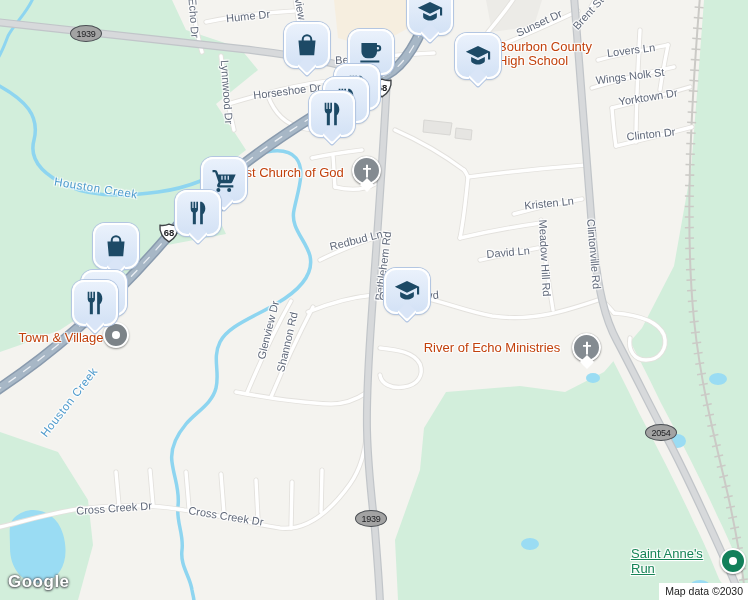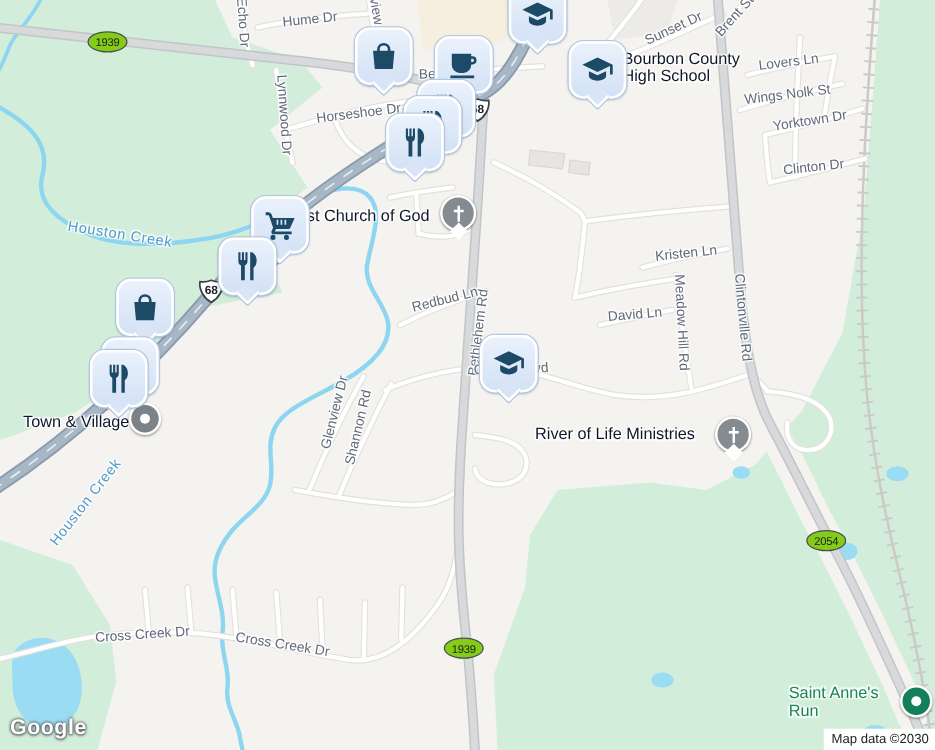--- a/index.html
+++ b/index.html
@@ -6,21 +6,21 @@
   #map{position:relative;width:748px;height:600px;overflow:hidden;background:#f4f3ef;
        font-family:"Liberation Sans",sans-serif;cursor:grab;}
   #basemap{position:absolute;left:0;top:0;z-index:0;}
 
   .street-label{position:absolute;z-index:8;font-size:11px;color:#60697a;white-space:nowrap;
     text-shadow:1px 1px 1px #fff,-1px -1px 1px #fff,1px -1px 1px #fff,-1px 1px 1px #fff,0 0 3px #fff;}
   .frag-label{position:absolute;z-index:8;font-size:11px;color:#60697a;white-space:nowrap;
     text-shadow:1px 1px 1px #fff,-1px -1px 1px #fff,1px -1px 1px #fff,-1px 1px 1px #fff;}
   .water-label{position:absolute;z-index:8;font-size:11.5px;color:#4f9bcd;letter-spacing:.6px;white-space:nowrap;
     text-shadow:1px 1px 1px #fff,-1px -1px 1px #fff,1px -1px 1px #fff,-1px 1px 1px #fff;}
-  .poi-label{position:absolute;z-index:9;font-size:13px;color:#0f172a;white-space:pre-line;
+  .poi-label{position:absolute;z-index:9;font-size:13px;color:#c2410c;white-space:pre-line;
     text-shadow:1px 1px 1px #fff,-1px -1px 1px #fff,1px -1px 1px #fff,-1px 1px 1px #fff,0 0 3px #fff;}
   .poi-label.green{color:#178457;font-weight:500;}
 
   .marker{position:absolute;width:46px;height:46px;margin:-23px 0 0 -23px;border-radius:12px;
     background:linear-gradient(#ebf2fc,#d2e1f5);
     box-shadow:inset 0 0 0 2px #fff,0 0 0 1px #b3c6e2,0 1px 2px rgba(50,60,80,.35);}
   .marker::after{content:"";position:absolute;left:50%;top:100%;margin:-9px 0 0 -7px;width:14px;height:14px;
     background:#d9e5f7;transform:rotate(45deg);border-radius:2px;
     box-shadow:inset -2px -2px 0 0 #fff,1px 1px 0 0 #b3c6e2;}
   .marker svg{position:absolute;left:50%;top:50%;width:27px;height:27px;transform:translate(-50%,-50%);z-index:2;}
@@ -29,21 +29,21 @@
     background:#848b91;border:2.5px solid #fff;box-shadow:0 1px 2px rgba(0,0,0,.4),0 0 1px rgba(0,0,0,.3);}
   .poi-circle::after{content:"";position:absolute;left:50%;top:100%;margin:-3px 0 0 -5px;width:10px;height:10px;
     background:#fff;transform:rotate(45deg);z-index:-1;}
   .poi-circle svg{position:absolute;left:50%;top:50%;width:17px;height:17px;transform:translate(-50%,-50%);}
 
   .dot-pin{position:absolute;width:22px;height:22px;margin:-12px 0 0 -12px;border-radius:50%;
     border:2px solid #fff;box-shadow:0 1px 2px rgba(0,0,0,.4);}
   .dot-pin::before{content:"";position:absolute;left:50%;top:50%;width:8px;height:8px;margin:-4px 0 0 -4px;
     border-radius:50%;background:#fff;}
 
-  .shield-oval{position:absolute;z-index:10;width:30px;height:15px;margin:-8px 0 0 -16px;background:#84cc16;
+  .shield-oval{position:absolute;z-index:10;width:30px;height:15px;margin:-8px 0 0 -16px;background:#a3a3a3;
     border:1.5px solid #4a4e53;border-radius:50%;display:flex;align-items:center;justify-content:center;
     font-size:9px;color:#202124;letter-spacing:-0.2px;}
   .shield-us{position:absolute;z-index:10;width:24px;height:22px;margin:-11px 0 0 -12px;}
   .shield-us .num{position:absolute;left:0;top:4px;width:100%;text-align:center;font-size:9.5px;
     font-weight:bold;color:#202124;}
 
   #google-logo{position:absolute;left:8px;bottom:8px;z-index:30;font-size:17px;font-weight:700;
     letter-spacing:.5px;color:#fff;
     text-shadow:0 0 3px rgba(80,85,90,.95),0 0 2px rgba(80,85,90,.9),0 1px 2px rgba(80,85,90,.8);}
   #attribution{position:absolute;right:0;bottom:0;z-index:30;background:#fff;color:#212121;
@@ -225,23 +225,23 @@
       <span class="street-label" style="position: absolute; left: 287px; top: 342px; transform: translate(-50%, -50%) rotate(-77deg);">Shannon Rd</span>
       <span class="street-label" style="position: absolute; left: 114px; top: 508px; transform: translate(-50%, -50%) rotate(-4deg);">Cross Creek Dr</span>
       <span class="street-label" style="position: absolute; left: 226px; top: 516px; transform: translate(-50%, -50%) rotate(9deg);">Cross Creek Dr</span>
       <span class="frag-label" style="position: absolute; left: 383px; top: 296px; transform: translate(-50%, -50%);">C</span>
       <span class="frag-label" style="position: absolute; left: 433px; top: 295px; transform: translate(-50%, -50%) rotate(-5deg);">vd</span>
       <span class="water-label" style="position: absolute; left: 96px; top: 188px; transform: translate(-50%, -50%) rotate(9deg);">Houston Creek</span>
       <span class="water-label" style="position: absolute; left: 69px; top: 402px; transform: translate(-50%, -50%) rotate(-52deg);">Houston Creek</span>
       <span class="poi-label" style="position: absolute; left: 287px; top: 172px; transform: translate(-50%, -50%);">First Church of God</span>
       <span class="poi-label" style="position: absolute; left: 498px; top: 54px; transform: translate(0px, -50%); line-height: 14px;">Bourbon County
 High School</span>
-      <span class="poi-label" style="position: absolute; left: 492px; top: 347px; transform: translate(-50%, -50%);">River of Life Ministries</span>
+      <span class="poi-label" style="position: absolute; left: 492px; top: 347px; transform: translate(-50%, -50%);">River of Echo Ministries</span>
       <span class="poi-label" style="position: absolute; left: 61px; top: 337px; transform: translate(-50%, -50%); text-align: right;">Town &amp; Village</span>
-      <span class="poi-label green" style="position: absolute; left: 670px; top: 561px; transform: translate(-50%, -50%);">Saint Anne's Run</span>
+      <span class="poi-label green" style="position: absolute; left: 670px; top: 561px; transform: translate(-50%, -50%); text-decoration: underline;">Saint Anne's Run</span>
     </div>
   <div id="overlay-layer">
       <div class="shield-oval" style="left: 86px; top: 33px;">1939</div>
       <div class="shield-oval" style="left: 371px; top: 518px;">1939</div>
       <div class="shield-oval" style="left: 661px; top: 432px;">2054</div>
       <div class="shield-us" style="left: 169px; top: 234px;"><svg viewBox="0 0 24 22" width="24" height="22">
           <path d="M12 1.2c2.8 1.2 5.6 1.6 9 1.1.5 3.2-.3 6.6-1.9 9.5-1.7 3.1-4.2 5.5-7.1 7.1-2.9-1.6-5.4-4-7.1-7.1C3.3 8.9 2.5 5.5 3 2.3c3.4.5 6.2.1 9-1.1z" fill="#fff" stroke="#3f4347" stroke-width="1.4"></path>
         </svg><span class="num">68</span></div>
       <div class="shield-us" style="left: 382px; top: 89px;"><svg viewBox="0 0 24 22" width="24" height="22">
           <path d="M12 1.2c2.8 1.2 5.6 1.6 9 1.1.5 3.2-.3 6.6-1.9 9.5-1.7 3.1-4.2 5.5-7.1 7.1-2.9-1.6-5.4-4-7.1-7.1C3.3 8.9 2.5 5.5 3 2.3c3.4.5 6.2.1 9-1.1z" fill="#fff" stroke="#3f4347" stroke-width="1.4"></path>

